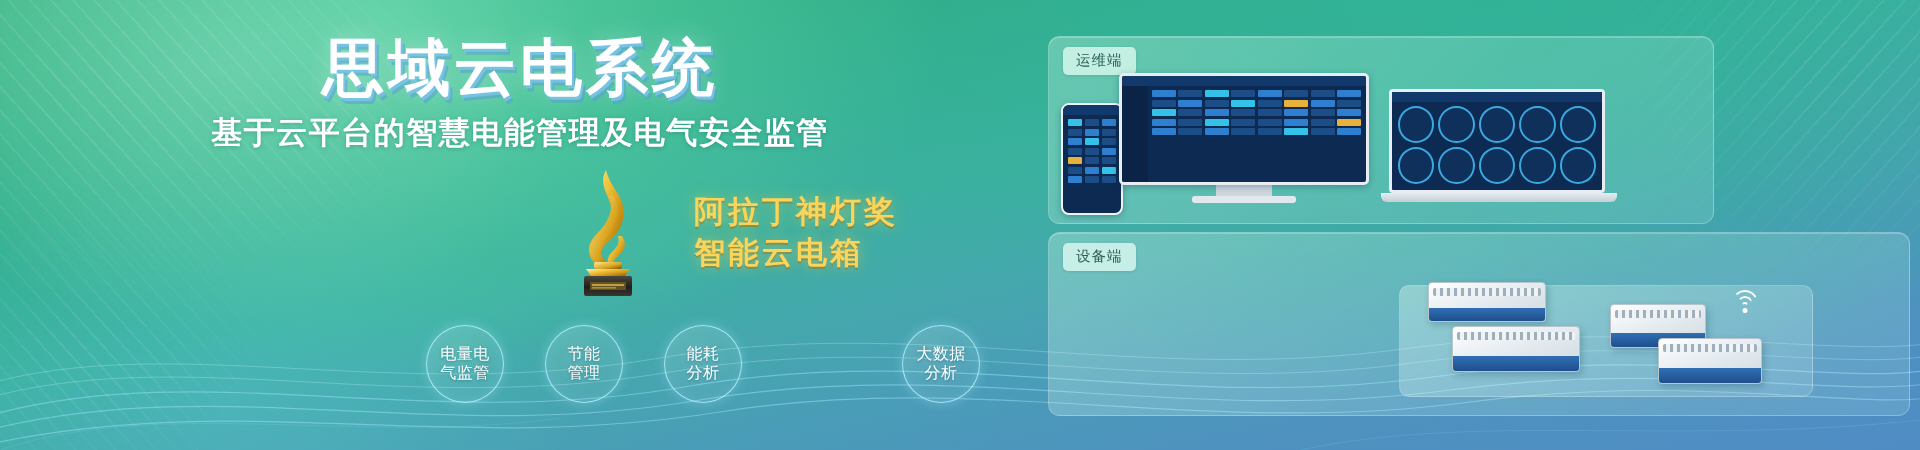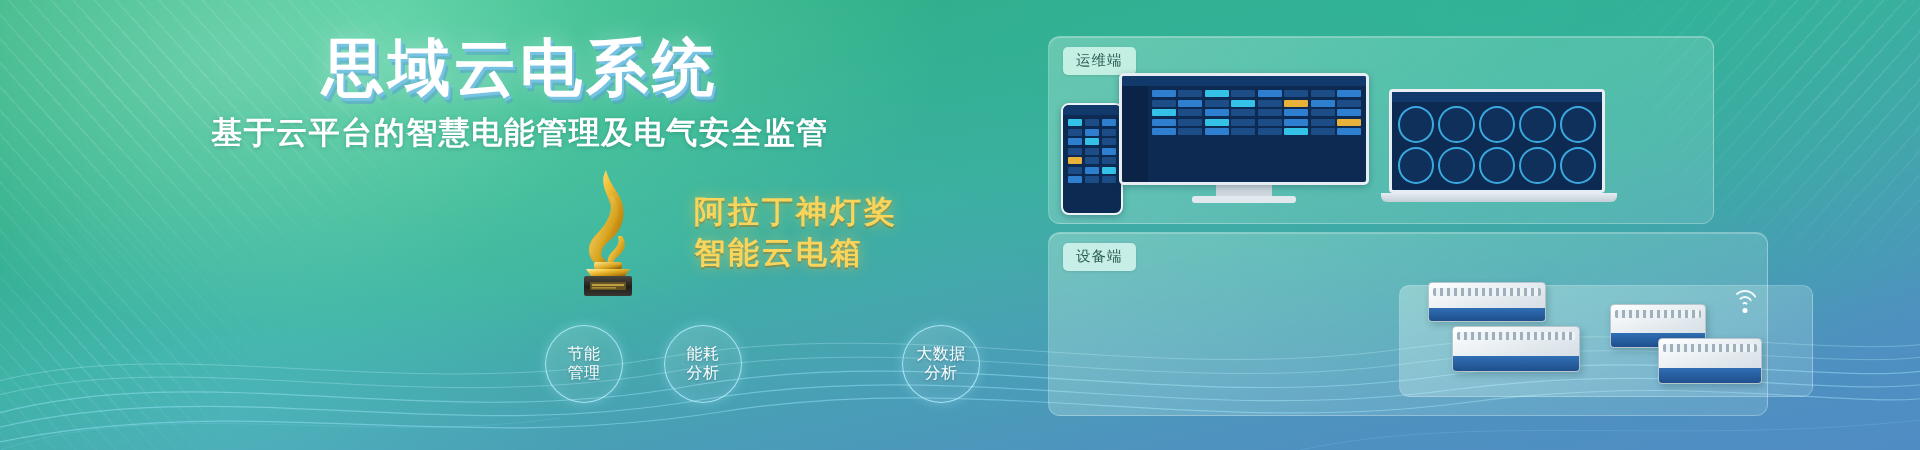--- a/index.html
+++ b/index.html
@@ -100,21 +100,21 @@
   .c3{ left:783px; } .c4{ left:902px; }
 
   
   .panel{
     position:absolute; border-radius:12px;
     background:linear-gradient(145deg, rgba(225,255,240,.30) 0%, rgba(205,250,235,.20) 55%, rgba(195,245,235,.16) 100%);
     border:1px solid rgba(255,255,255,.25);
     box-shadow:inset 0 1px 0 rgba(255,255,255,.25);
   }
   #panel-ops  { left:1048px; top:36px;  width:666px; height:188px; }
-  #panel-dev  { left:1048px; top:232px; width:720px; height:184px; }
+  #panel-dev  { left:1048px; top:232px; width:862px; height:184px; }
 
   .panel-tag{
     position:absolute; left:14px; top:10px; padding:4px 13px 5px;
     border-radius:5px; background:rgba(233,255,246,.72);
     color:#2a5e55; font-size:14.5px; letter-spacing:1px;
     box-shadow:0 1px 3px rgba(0,60,50,.12);
   }
 
   
   .monitor{ position:absolute; left:70px; top:36px; width:250px; height:130px; }
@@ -272,20 +272,26 @@
         <rect x="30" y="121" width="24" height="1.6" fill="#c9a63f" opacity=".7"></rect>
       </svg>
 
       <div class="award-text">
         <div>阿拉丁神灯奖</div>
         <div>智能云电箱</div>
       </div>
     </div>
 
     <div class="circles">
+      <div class="circle c0">
+          <span>
+            <span style="display:block">电量电</span>
+            <span style="display:block">气监管</span>
+          </span>
+        </div>
       <div class="circle c1">
           <span>
             <span style="display:block">节能</span>
             <span style="display:block">管理</span>
           </span>
         </div>
       <div class="circle c2">
           <span>
             <span style="display:block">能耗</span>
             <span style="display:block">分析</span>

